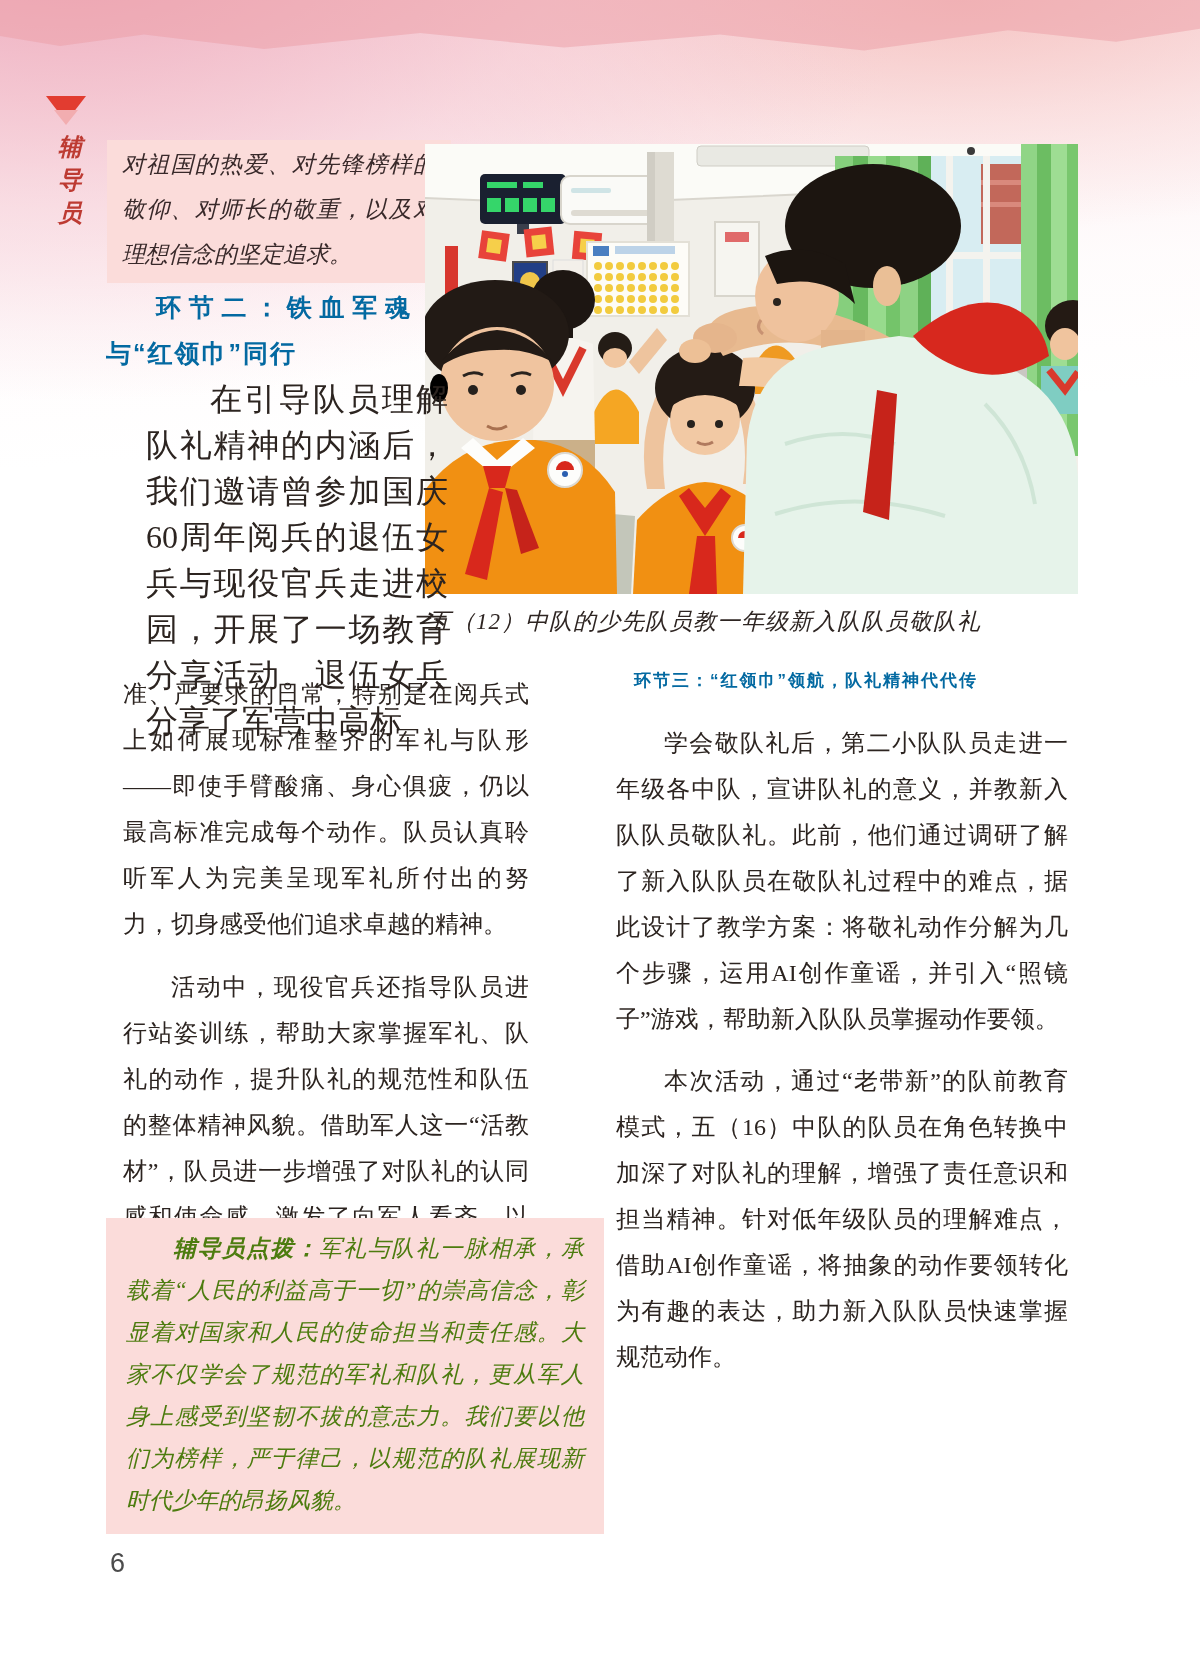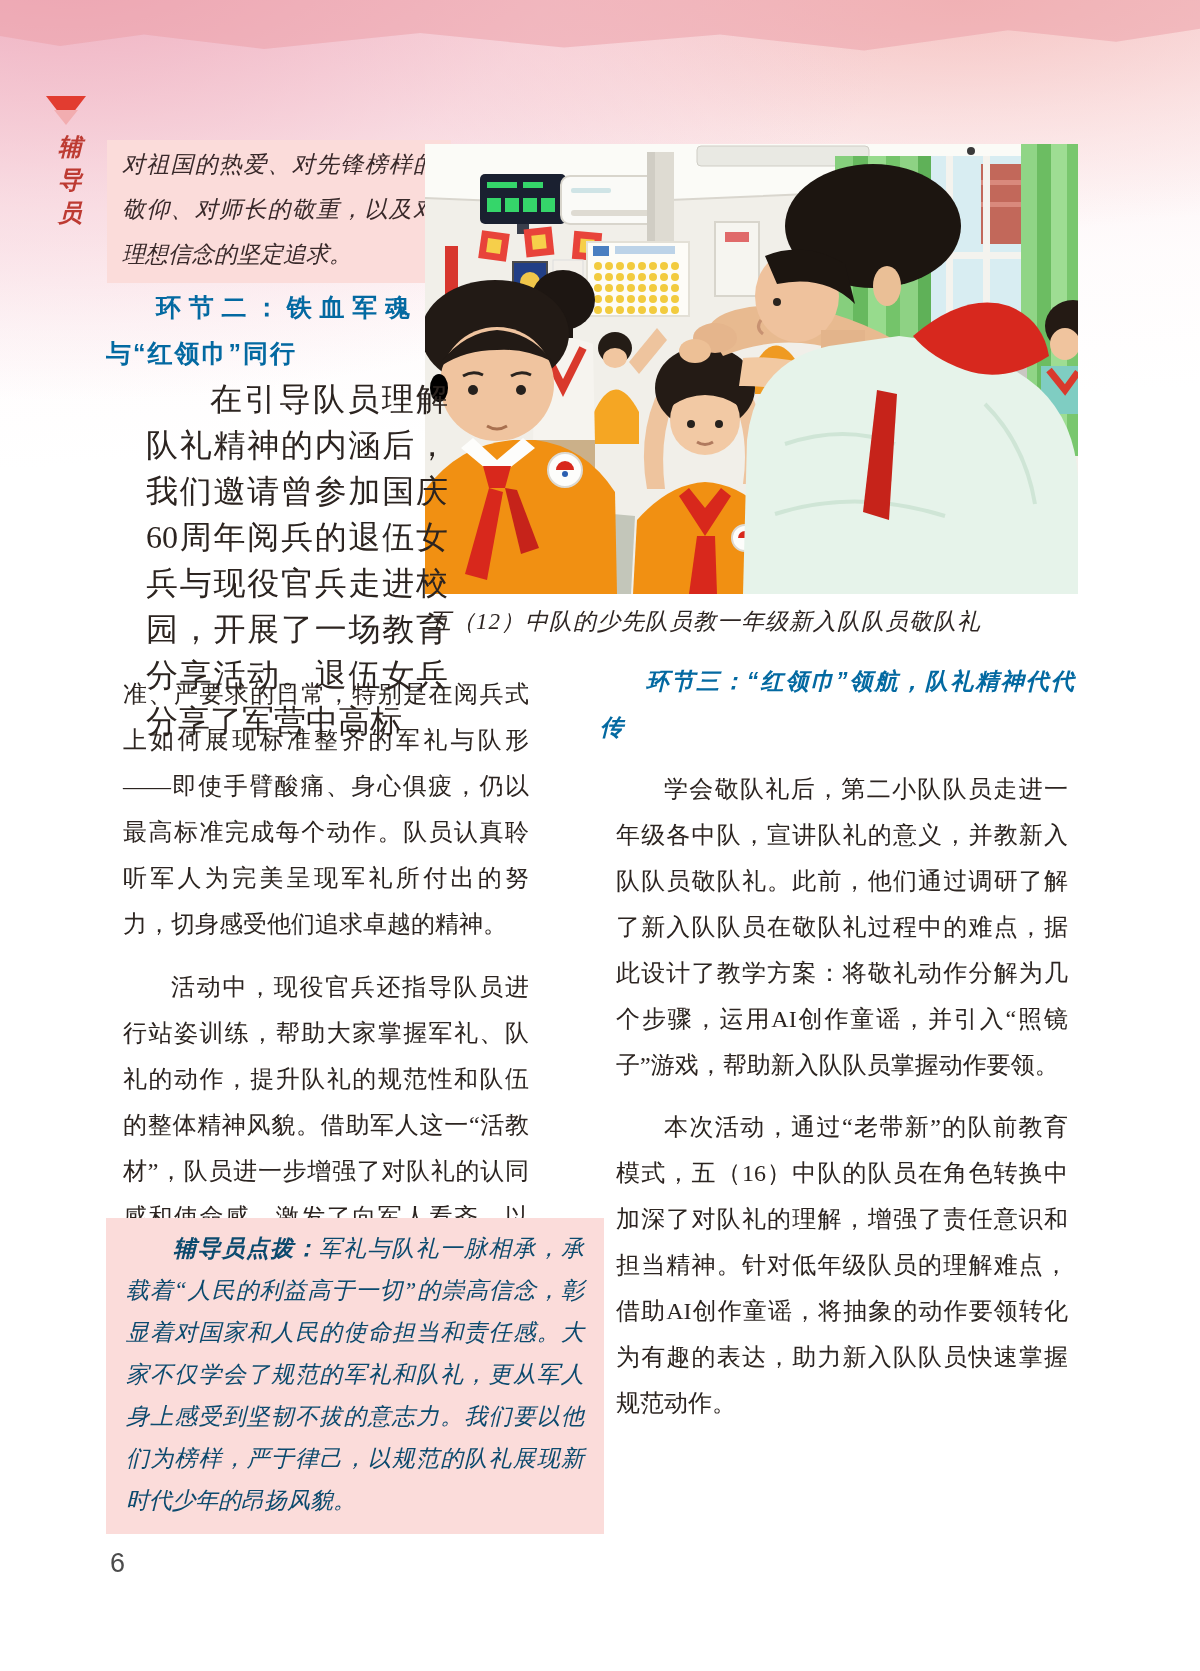--- a/index.html
+++ b/index.html
@@ -26,30 +26,30 @@
     border-top:26px solid #e23c30;margin-left:2px;}
   .tri-light{width:0;height:0;border-left:12px solid transparent;border-right:12px solid transparent;
     border-top:15px solid #f2adb0;margin:-12px 0 0 10px;}
   .logo-chars{display:flex;flex-direction:column;align-items:center;margin-top:10px;gap:9px;}
   .logo-chars span{font-style:italic;font-weight:bold;color:#bd3a32;font-size:24px;line-height:1;}
   
   .hl{background:#fbdcda;}
   .hl1{position:absolute;left:107px;top:140px;width:314px;padding:2px 15px 6px 15px;
     font-style:italic;font-size:23px;line-height:45px;text-align:justify;color:#38292a;}
   .hl2{position:absolute;left:106px;top:1218px;width:458px;padding:10px 20px 12px 20px;
-    font-style:italic;font-size:23px;line-height:42px;text-align:justify;color:#0c4a6e;}
+    font-style:italic;font-size:23px;line-height:42px;text-align:justify;color:#4d7c0f;}
   .hl2 .lead{font-weight:bold;font-style:italic;}
   .h-sans{font-family:"Liberation Sans","DejaVu Sans",sans-serif;font-weight:bold;letter-spacing:2px;color:#0369a1;}
   .colA-head{position:absolute;left:106px;top:284px;width:306px;font-size:25px;line-height:46px;text-indent:2em;text-align:justify;}
   .colA-para{position:absolute;left:106px;top:376px;width:302px;font-size:32px;line-height:46px;text-indent:2em;text-align:justify;margin-left:40px;}
   .colB{position:absolute;left:106px;top:654px;width:440px;font-size:24px;line-height:46px;text-align:justify;}
   .colB p{margin:17px;}
   .colB p.ind{text-indent:2em;}
   .colR{position:absolute;left:600px;top:658px;width:484px;font-size:24px;line-height:46px;text-align:justify;}
-  .colR .rhead{font-size:23px;line-height:46px;text-indent:2em;margin:0 8px 0 0;text-align:justify;font-style:italic;}
+  .colR .rhead{font-size:17px;line-height:46px;text-indent:2em;margin:0 8px 0 0;text-align:justify;}
   .colR p{margin:16px;text-indent:2em;}
   .caption{position:absolute;left:428px;top:606px;width:650px;text-align:left;
     font-style:italic;font-size:23px;color:#2e2522;letter-spacing:1px;}
   .pagenum{position:absolute;left:110px;top:1548px;font-family:"Liberation Sans","DejaVu Sans",sans-serif;
     font-size:27px;color:#4c4c4c;}
   
   .photo{position:absolute;left:425px;top:144px;width:653px;height:450px;overflow:hidden;background:#f1efe9;}
   .photo svg{display:block;}
 </style>
 </head>

